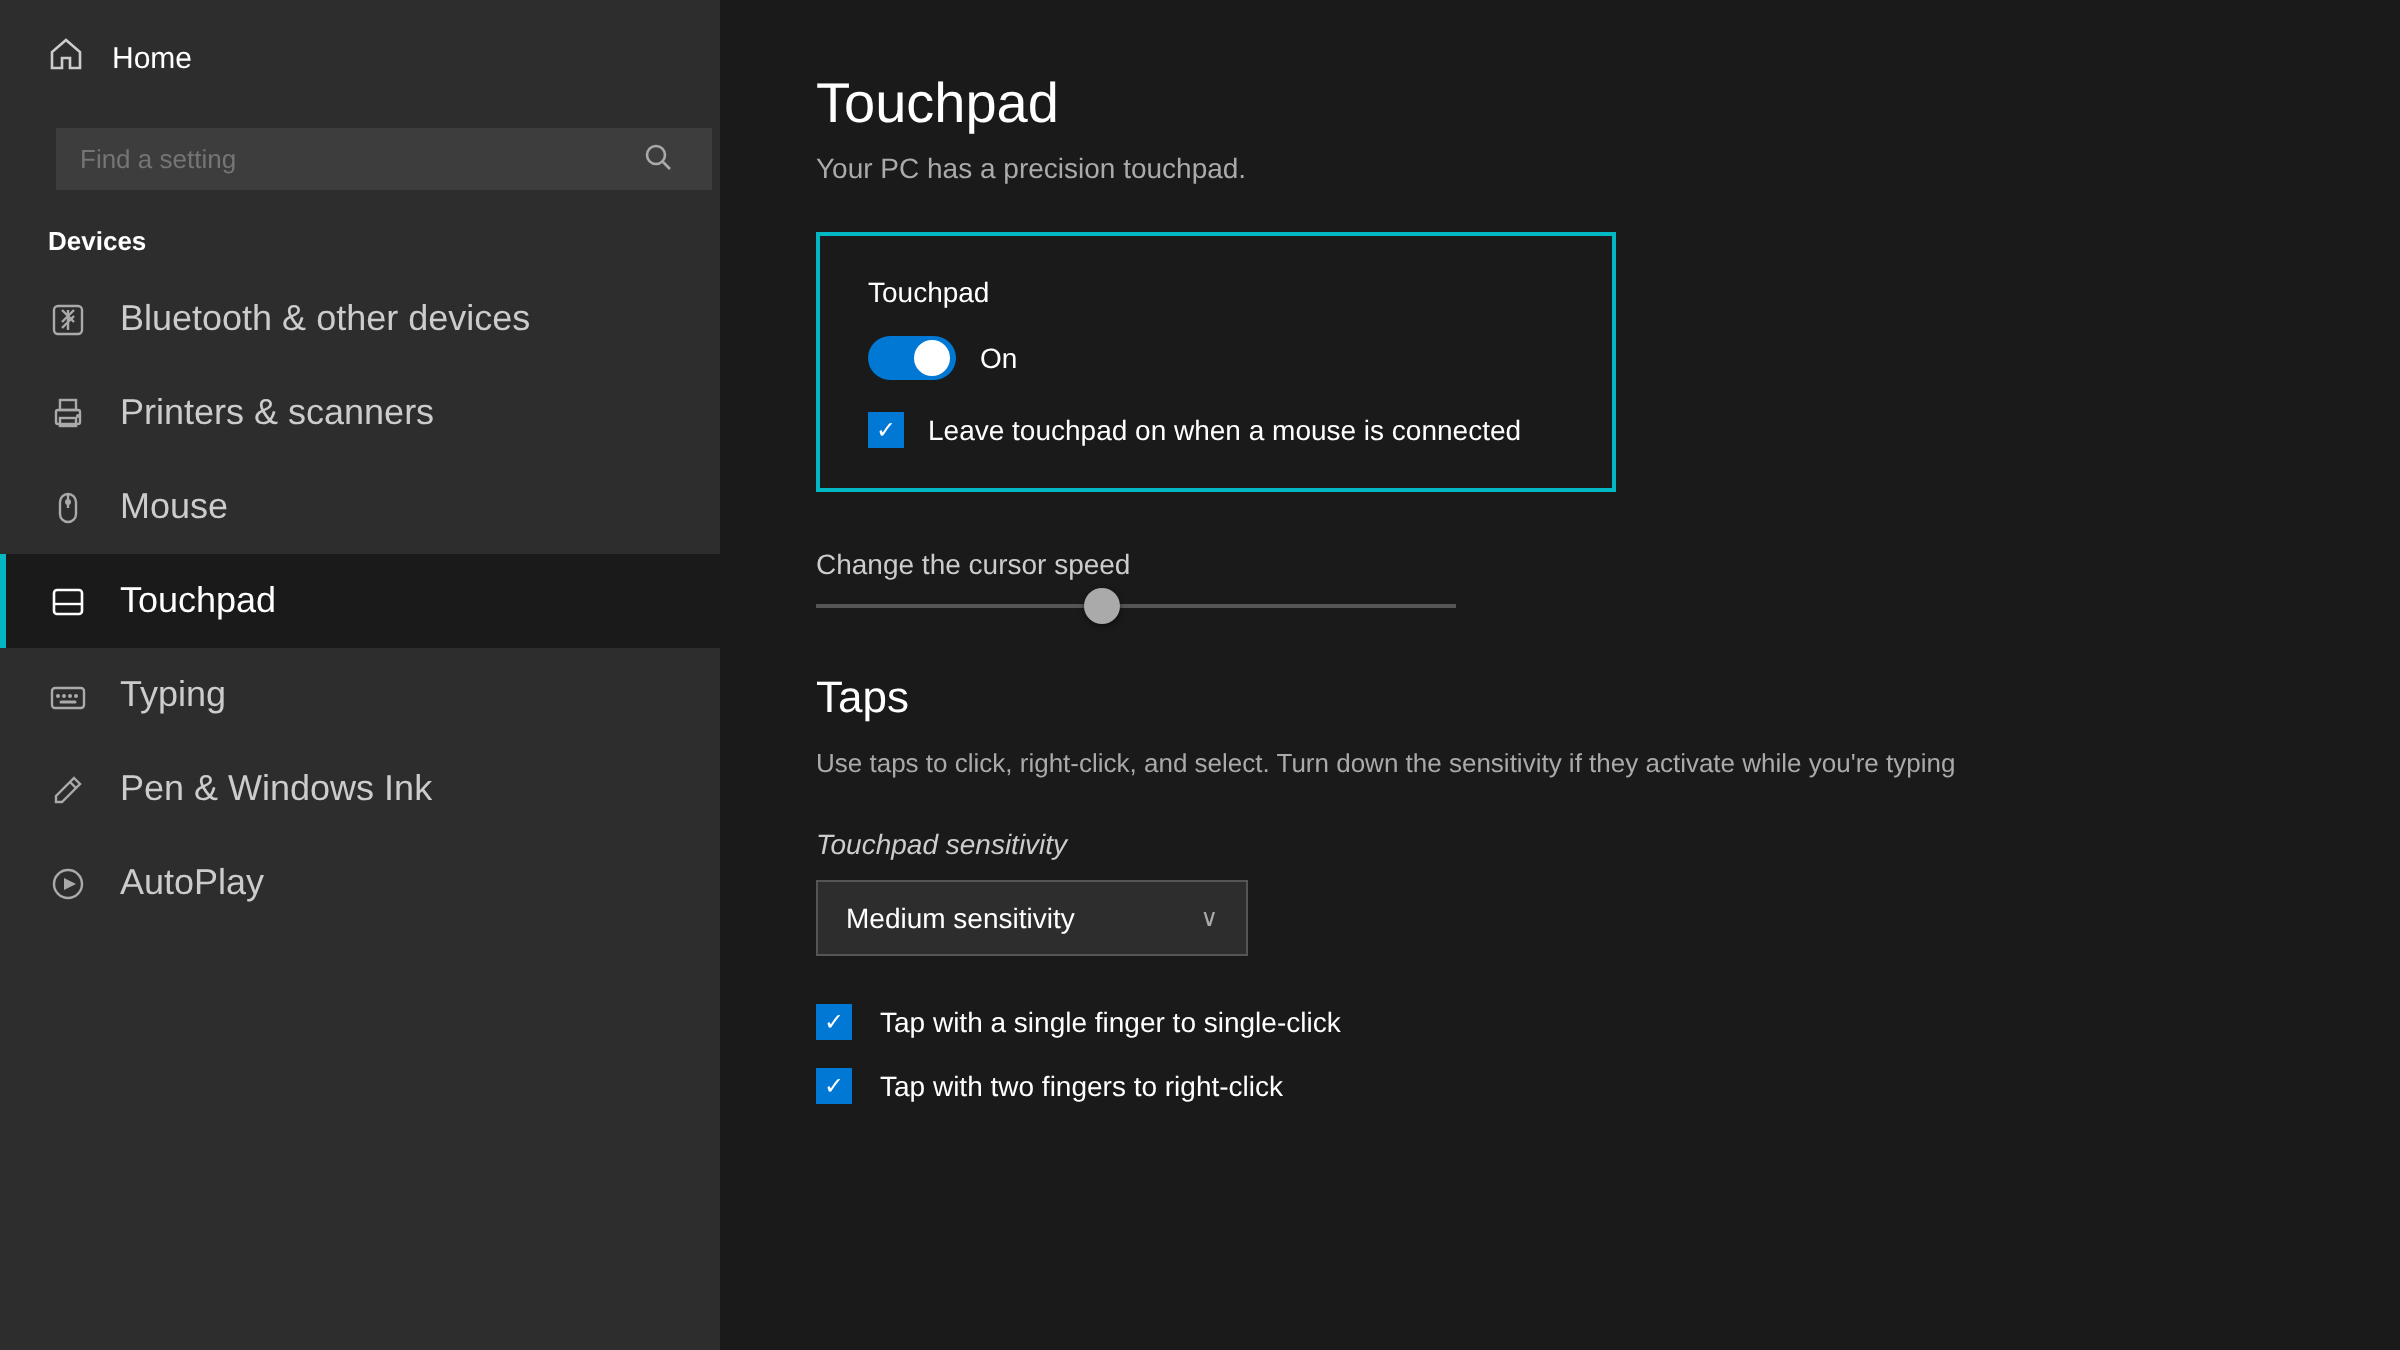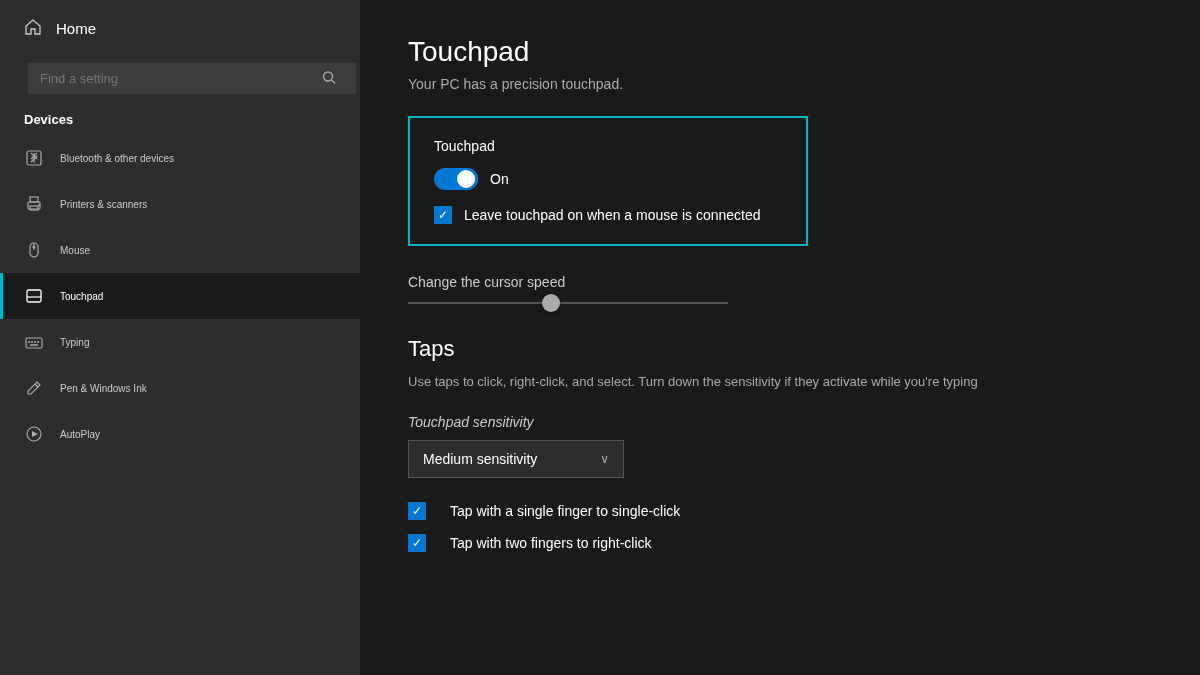--- a/index.html
+++ b/index.html
@@ -62,21 +62,21 @@
       font-weight: 600;
       padding: 4px 24px 8px 24px;
     }
 
     .sidebar-item {
       display: flex;
       align-items: center;
       gap: 16px;
       padding: 13px 24px;
       color: #cccccc;
-      font-size: 10px;
+      font-size: 18px;
       cursor: pointer;
       position: relative;
     }
     .sidebar-item.active {
       background: #1a1a1a;
       color: #ffffff;
     }
     .sidebar-item.active::before {
       content: '';
       position: absolute;
@@ -268,21 +268,20 @@
       gap: 14px;
       margin-bottom: 14px;
     }
     .checkbox-item .checkbox-custom {
       width: 18px;
       height: 18px;
     }
     .checkbox-item .item-text {
       font-size: 14px;
       color: #ffffff;
-      margin-left: 10px;
     }
   </style>
 </head>
 <body>
 
 <div class="sidebar">
 
   <div class="sidebar-home">
     <span class="item-icon">
       <svg width="18" height="18" viewBox="0 0 18 18" fill="none">

